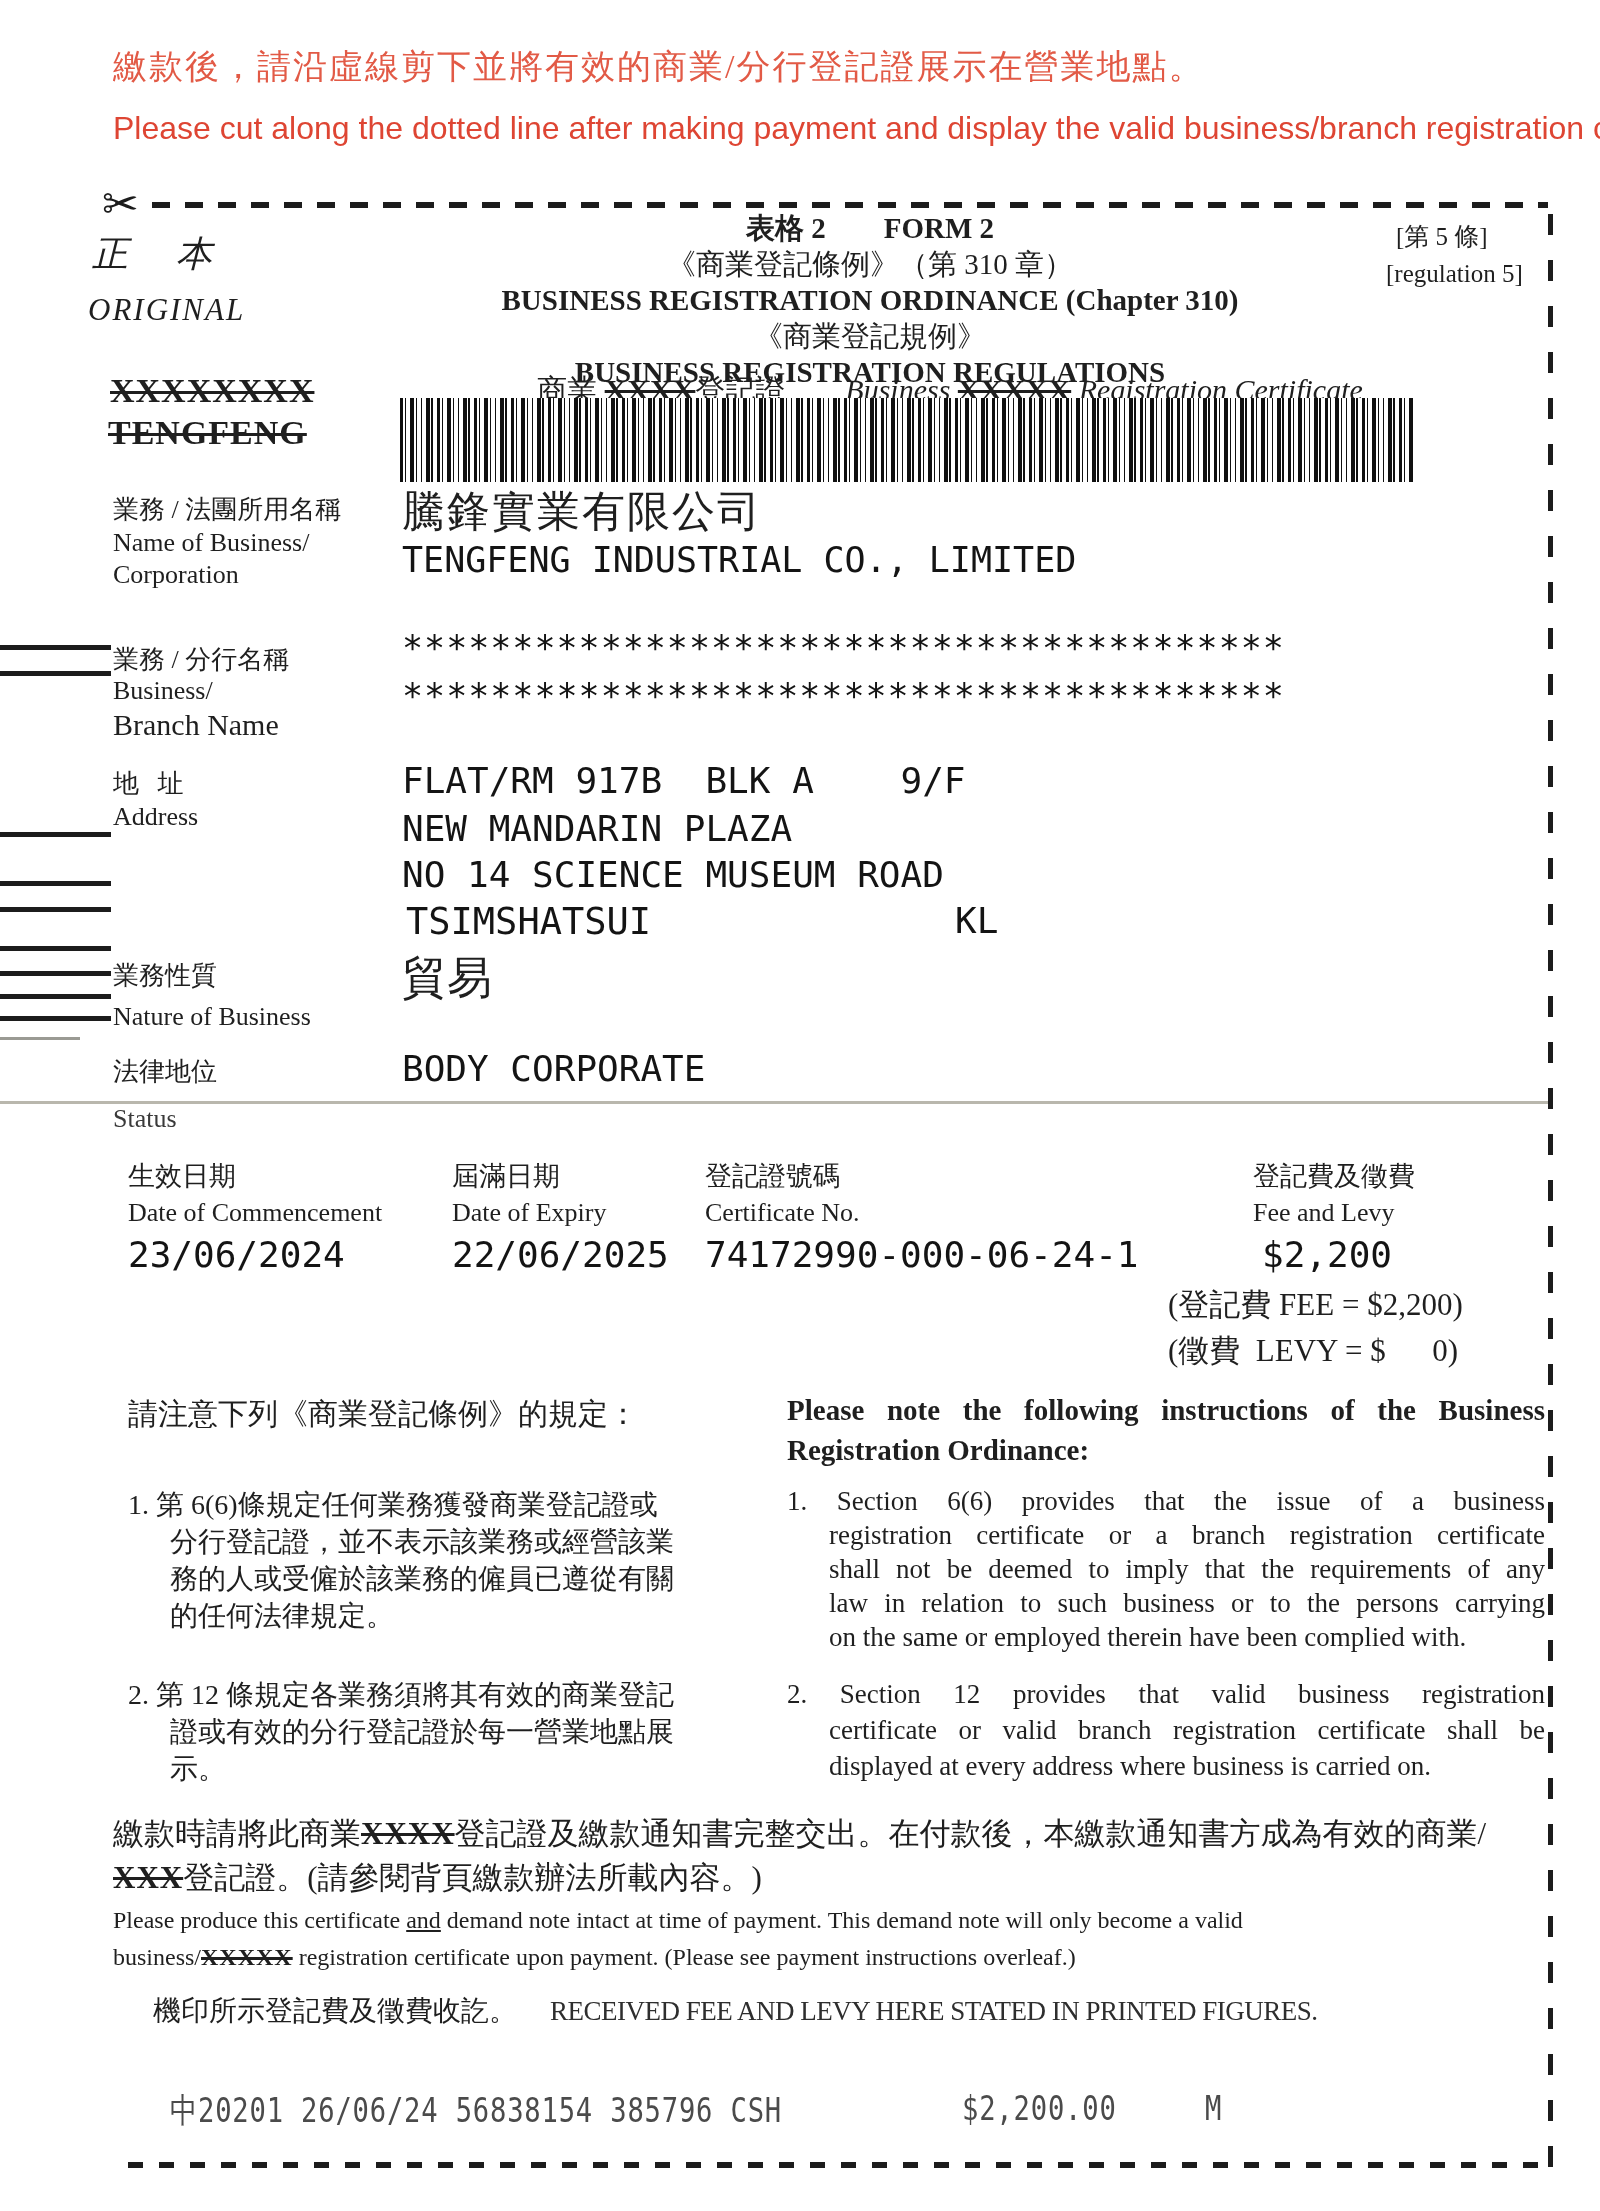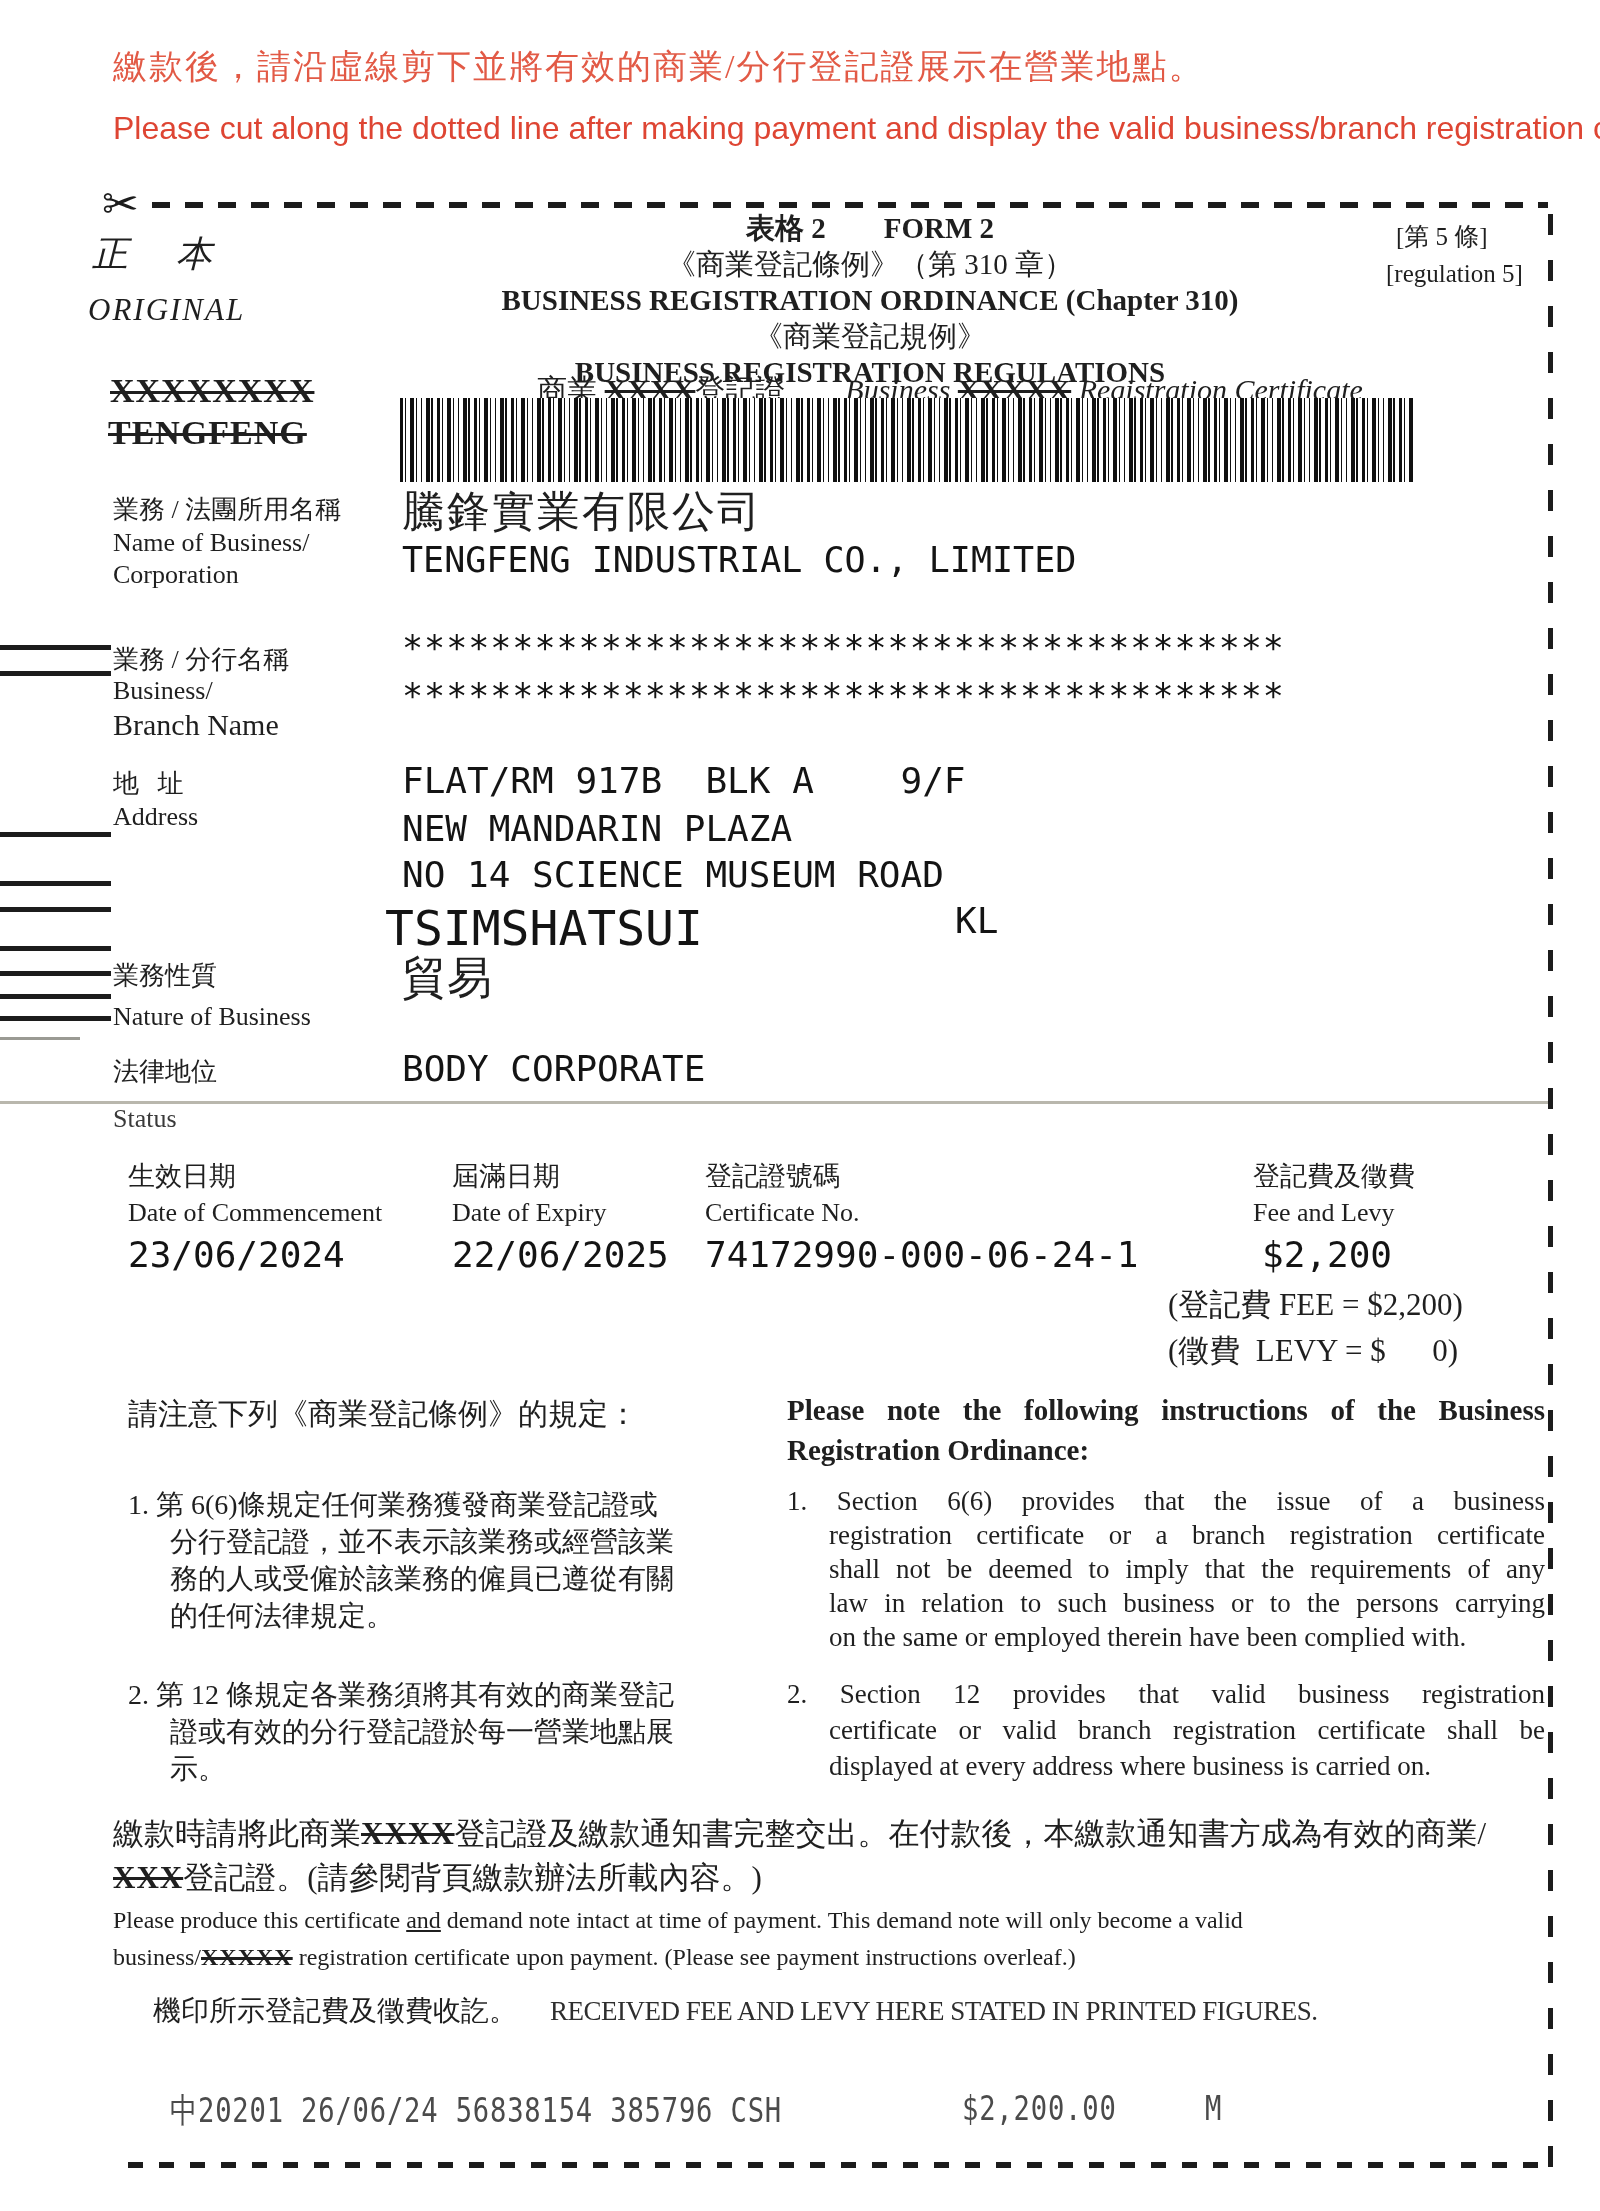--- a/index.html
+++ b/index.html
@@ -76,21 +76,21 @@
   <div class="abs serif" style="left:113px;top:676px;font-size:26px;">Business/</div>
   <div class="abs serif" style="left:113px;top:708px;font-size:30px;">Branch Name</div>
   <div class="abs mono" style="left:402px;top:628px;font-size:35px;letter-spacing:1px;">****************************************</div>
   <div class="abs mono" style="left:402px;top:676px;font-size:35px;letter-spacing:1px;">****************************************</div>
 
   <div class="abs cjk" style="left:113px;top:766px;font-size:26px;letter-spacing:6px;">地 址</div>
   <div class="abs serif" style="left:113px;top:802px;font-size:26px;">Address</div>
   <div class="abs mono" style="left:402px;top:760px;font-size:36px;">FLAT/RM 917B  BLK A    9/F</div>
   <div class="abs mono" style="left:402px;top:808px;font-size:36px;">NEW MANDARIN PLAZA</div>
   <div class="abs mono" style="left:402px;top:854px;font-size:36px;">NO 14 SCIENCE MUSEUM ROAD</div>
-  <div class="abs mono" style="left:385px;top:900px;font-size:48px;">TSIMSHATSUI</div>
+  <div class="abs mono" style="left:406px;top:900px;font-size:37px;">TSIMSHATSUI</div>
   <div class="abs mono" style="left:955px;top:900px;font-size:36px;">KL</div>
 
   <div class="abs cjk" style="left:113px;top:958px;font-size:26px;">業務性質</div>
   <div class="abs serif" style="left:113px;top:1002px;font-size:26px;">Nature of Business</div>
   <div class="abs cjk" style="left:402px;top:948px;font-size:45px;">貿易</div>
 
   <div class="abs cjk" style="left:113px;top:1054px;font-size:26px;">法律地位</div>
   <div class="abs serif" style="left:113px;top:1104px;font-size:26px;color:#3a3a3a;">Status</div>
   <div class="abs mono" style="left:402px;top:1048px;font-size:36px;">BODY CORPORATE</div>
 

